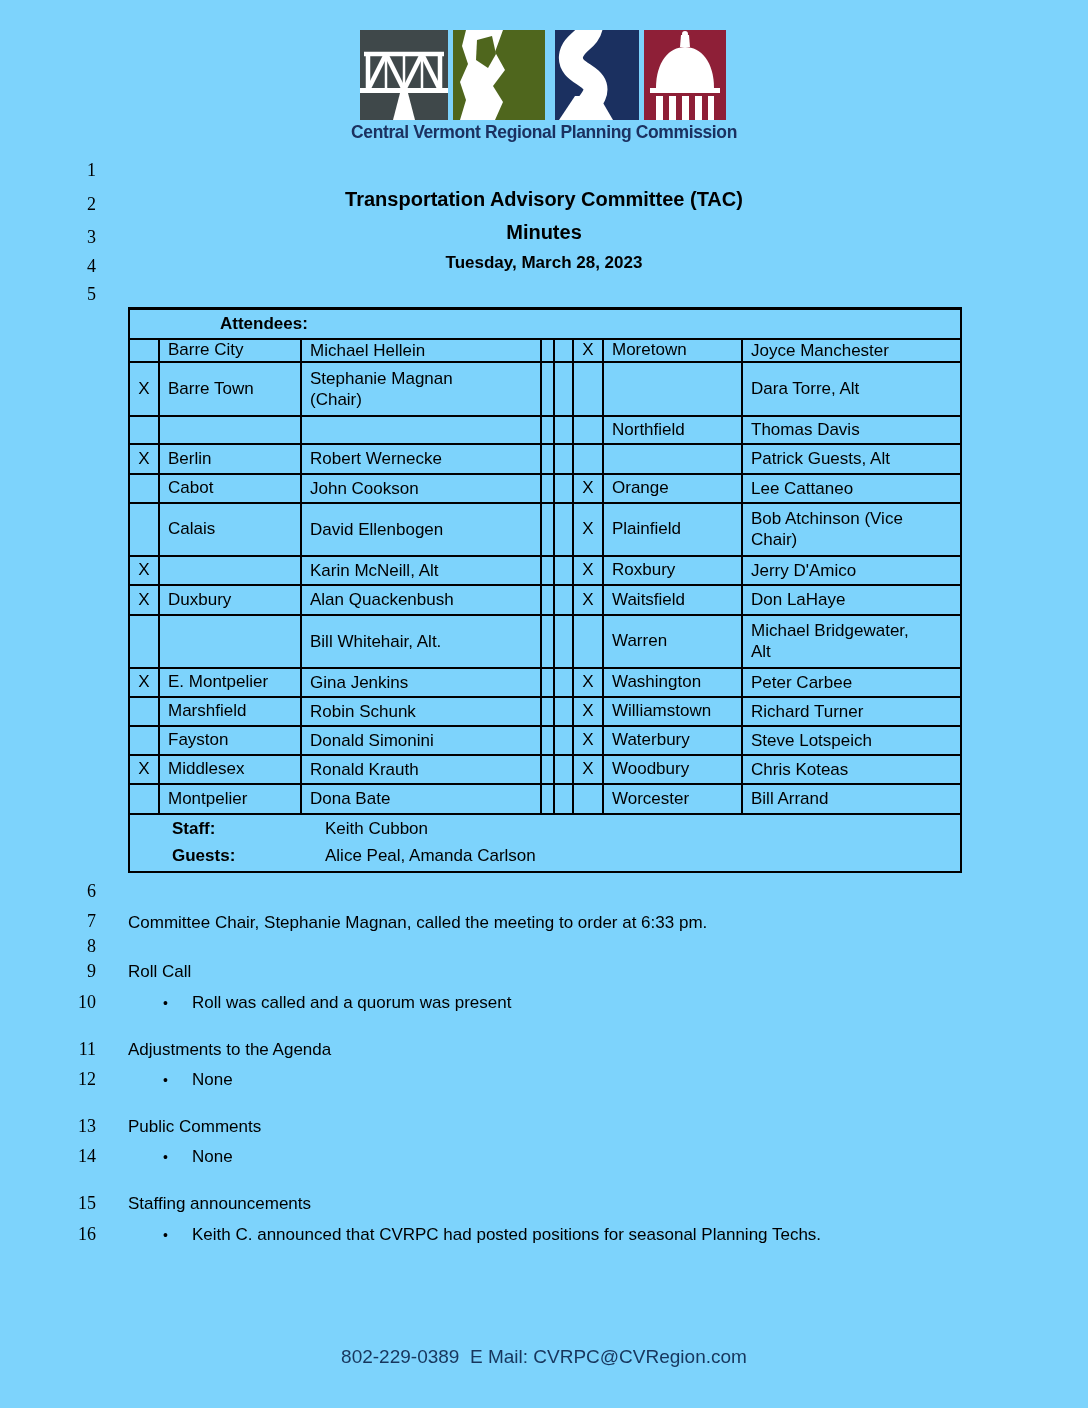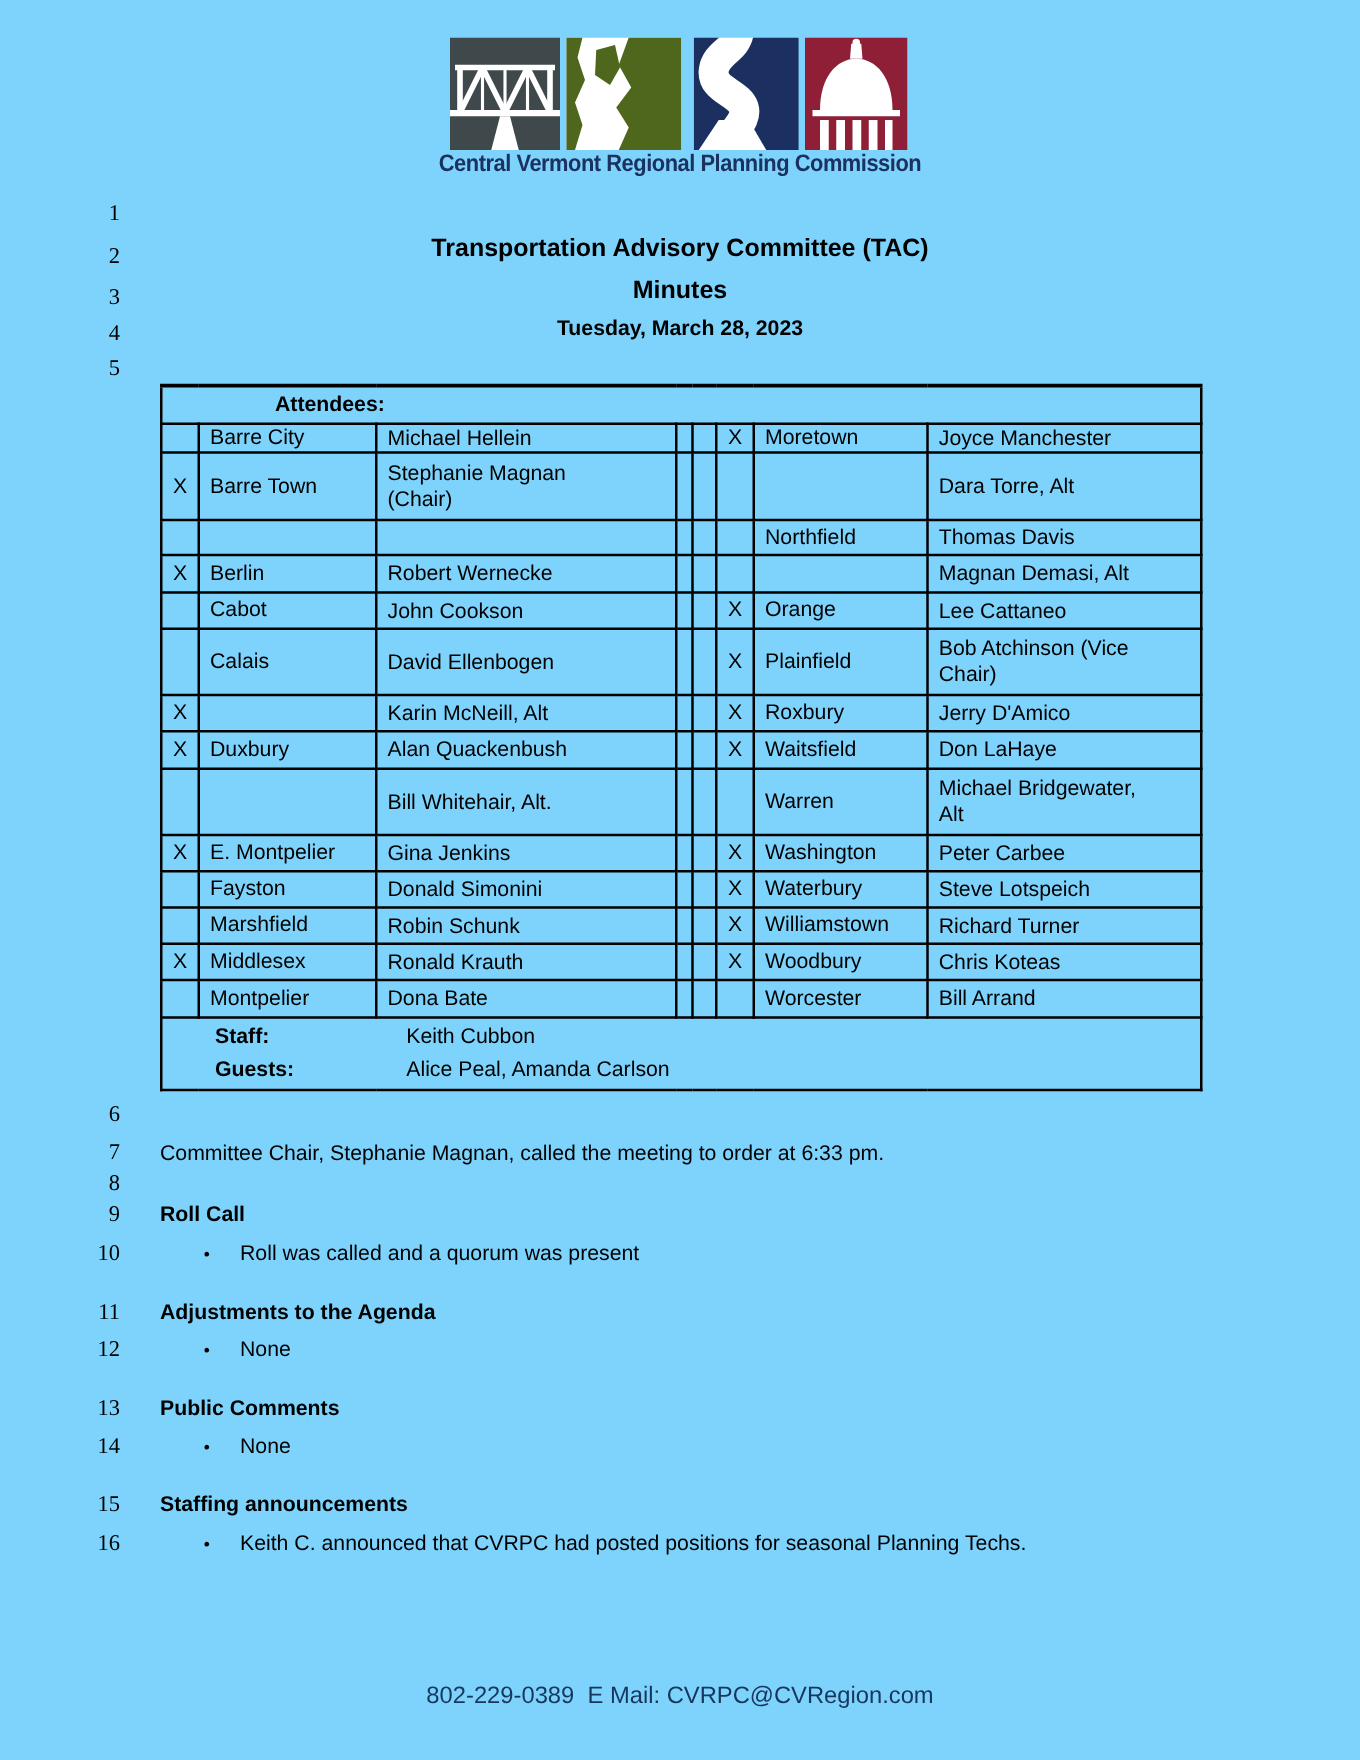--- a/index.html
+++ b/index.html
@@ -71,21 +71,21 @@
   tbody tr:nth-child(13){height:29px}
   tbody tr:nth-child(14){height:30px}
   tfoot tr{height:57px;}
   td.staff-cell{padding:1px 0 1px 42px !important;}
   .staff-line{display:flex;align-items:center;height:27px;}
   .staff-label{width:153px;font-weight:bold;font-size:17px;}
   .staff-value{font-size:17px;}
 
   
   .body-line{position:absolute;left:128px;font-size:17px;line-height:1.2;}
-  .heading{font-weight:bold;}
+  .heading{font-weight:normal;}
   .bullet-line{position:absolute;left:163px;font-size:17px;line-height:1.2;}
   .bdot{display:inline-block;width:29px;font-size:14px;}
   .t7{top:913px}.t9{top:962px}.t10{top:993px}.t11{top:1040px}.t12{top:1070px}
   .t13{top:1117px}.t14{top:1147px}.t15{top:1194px}.t16{top:1225px}
 
   
   .footer{
     position:absolute;left:0;width:1088px;text-align:center;
     color:#17365D;font-size:19px;white-space:pre;
   }
@@ -212,21 +212,21 @@
           <td class="name">Thomas Davis</td>
         </tr>
         <tr>
           <td class="x">X</td>
           <td class="town">Berlin</td>
           <td class="name">Robert Wernecke</td>
           <td class="sp"></td>
           <td class="sp"></td>
           <td class="x"></td>
           <td class="town"></td>
-          <td class="name">Magnan Demasi, Alt</td>
+          <td class="name">Patrick Guests, Alt</td>
         </tr>
         <tr>
           <td class="x"></td>
           <td class="town">Cabot</td>
           <td class="name">John Cookson</td>
           <td class="sp"></td>
           <td class="sp"></td>
           <td class="x">X</td>
           <td class="town">Orange</td>
           <td class="name">Lee Cattaneo</td>
@@ -278,37 +278,37 @@
           <td class="town">E. Montpelier</td>
           <td class="name">Gina Jenkins</td>
           <td class="sp"></td>
           <td class="sp"></td>
           <td class="x">X</td>
           <td class="town">Washington</td>
           <td class="name">Peter Carbee</td>
         </tr>
         <tr>
           <td class="x"></td>
+          <td class="town">Marshfield</td>
+          <td class="name">Robin Schunk</td>
+          <td class="sp"></td>
+          <td class="sp"></td>
+          <td class="x">X</td>
+          <td class="town">Williamstown</td>
+          <td class="name">Richard Turner</td>
+        </tr>
+        <tr>
+          <td class="x"></td>
           <td class="town">Fayston</td>
           <td class="name">Donald Simonini</td>
           <td class="sp"></td>
           <td class="sp"></td>
           <td class="x">X</td>
           <td class="town">Waterbury</td>
           <td class="name">Steve Lotspeich</td>
-        </tr>
-        <tr>
-          <td class="x"></td>
-          <td class="town">Marshfield</td>
-          <td class="name">Robin Schunk</td>
-          <td class="sp"></td>
-          <td class="sp"></td>
-          <td class="x">X</td>
-          <td class="town">Williamstown</td>
-          <td class="name">Richard Turner</td>
         </tr>
         <tr>
           <td class="x">X</td>
           <td class="town">Middlesex</td>
           <td class="name">Ronald Krauth</td>
           <td class="sp"></td>
           <td class="sp"></td>
           <td class="x">X</td>
           <td class="town">Woodbury</td>
           <td class="name">Chris Koteas</td>

